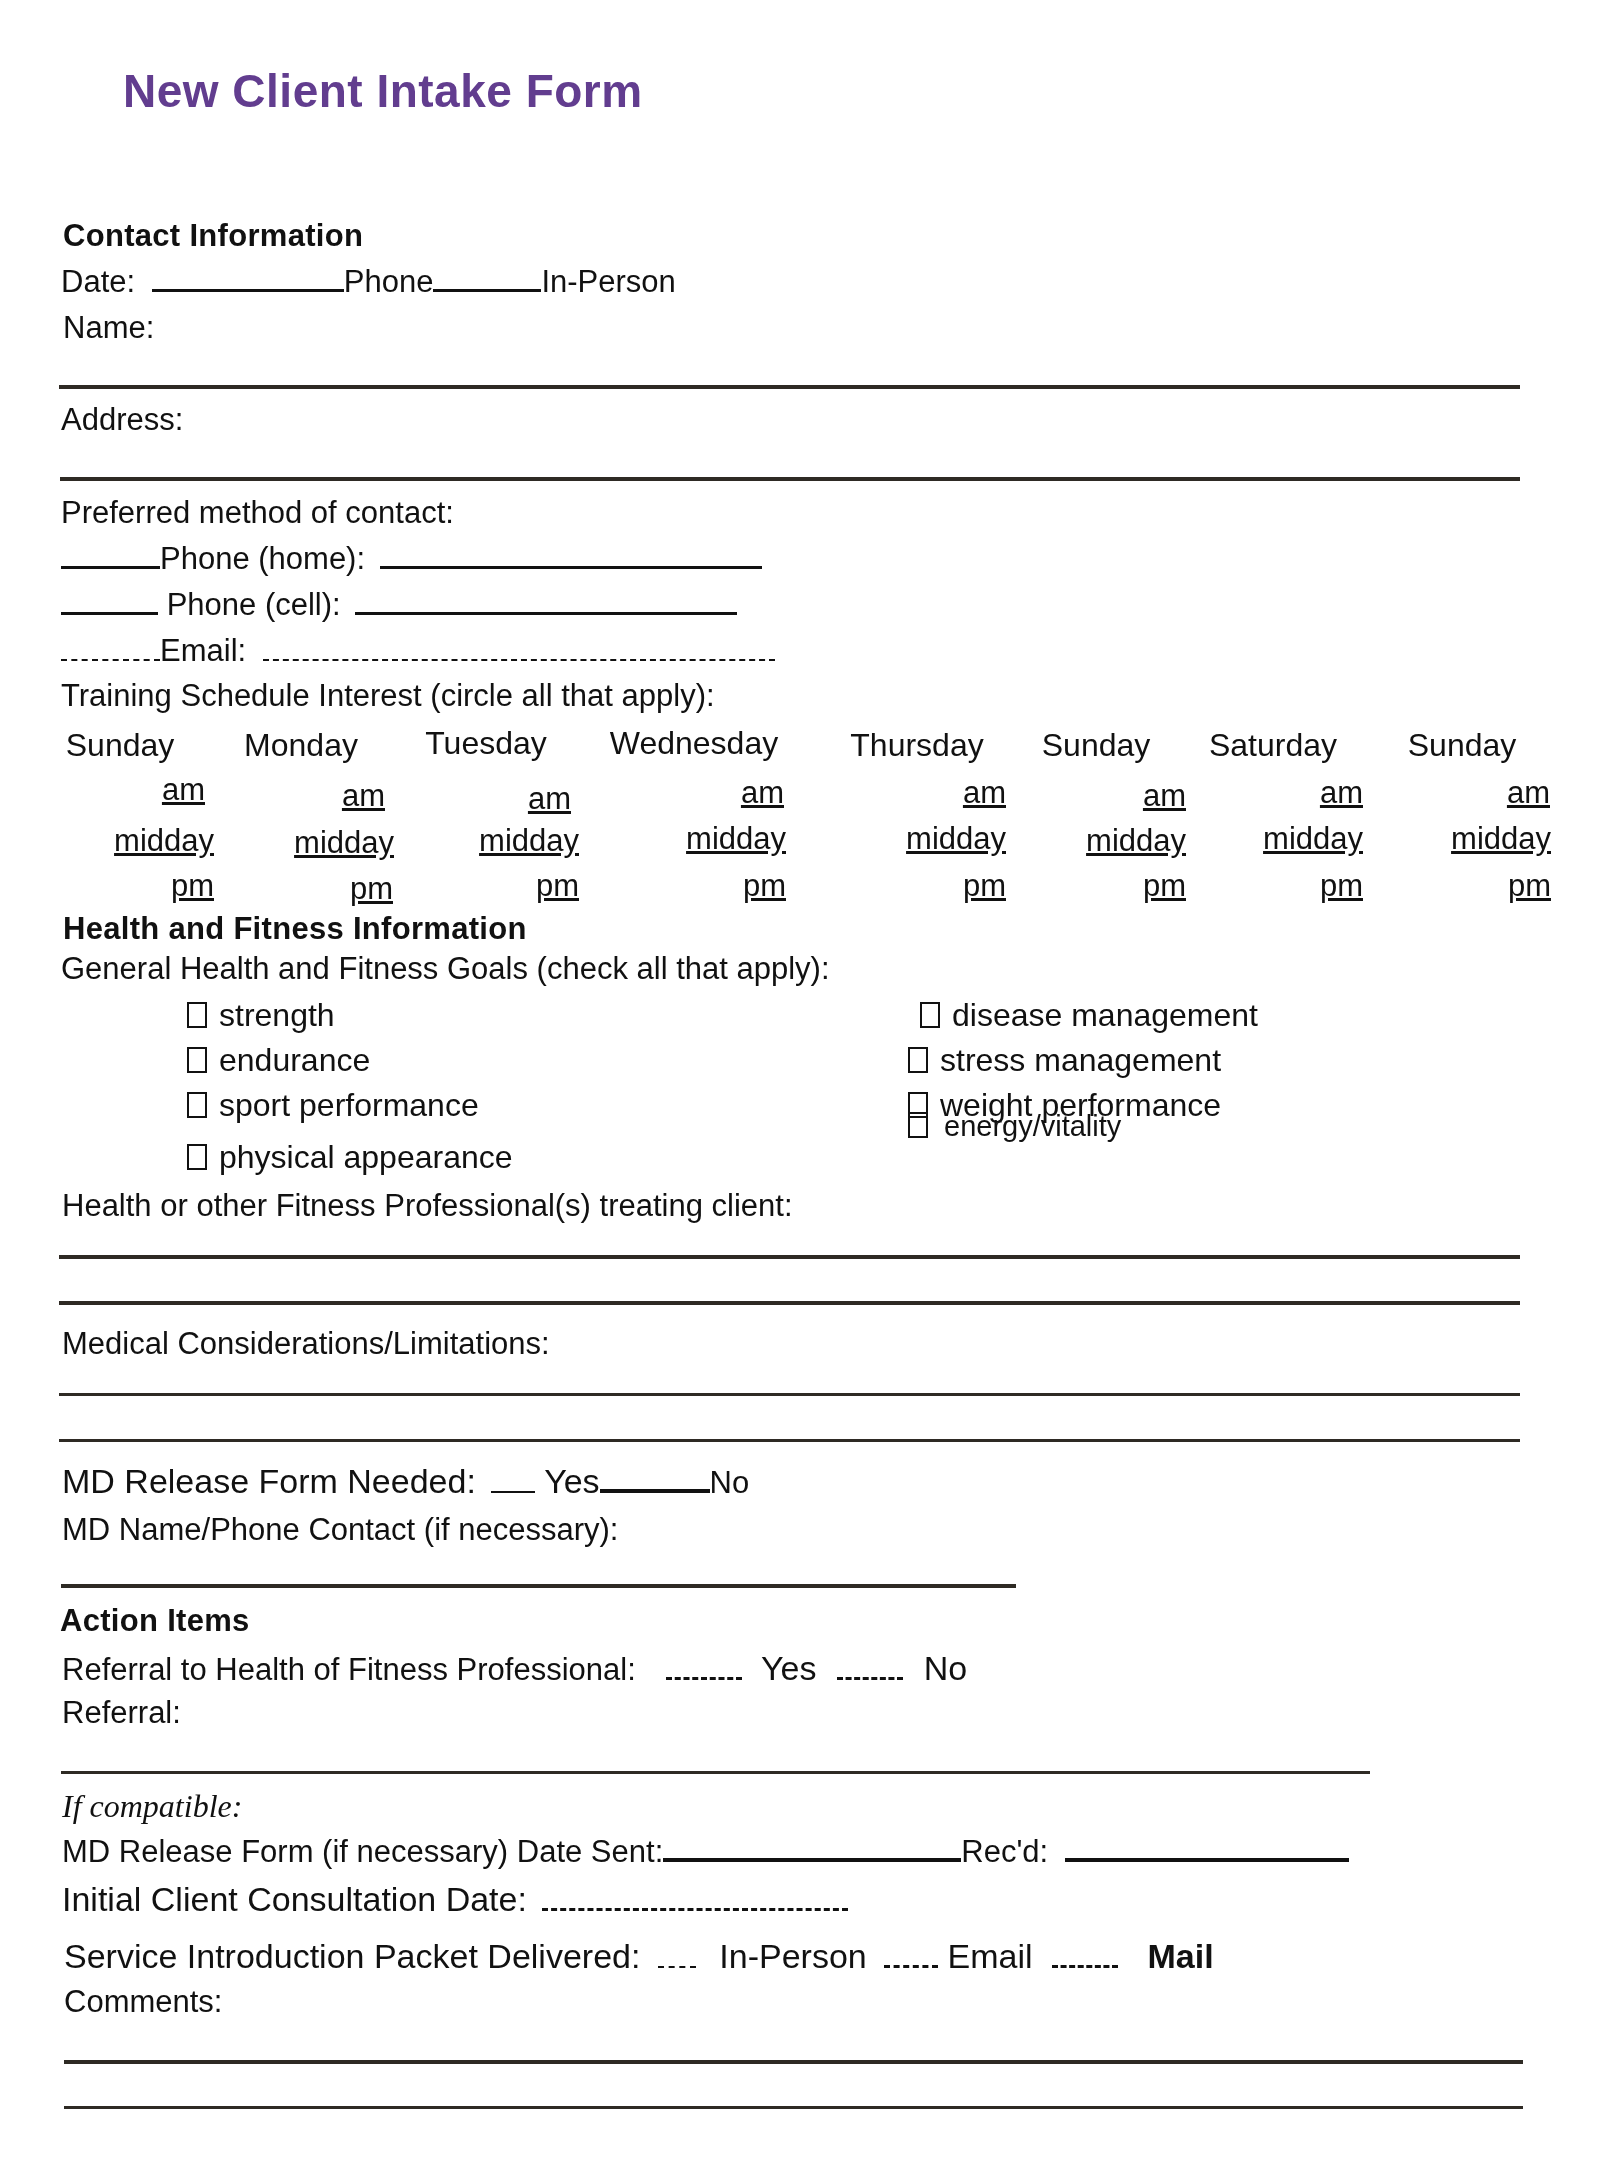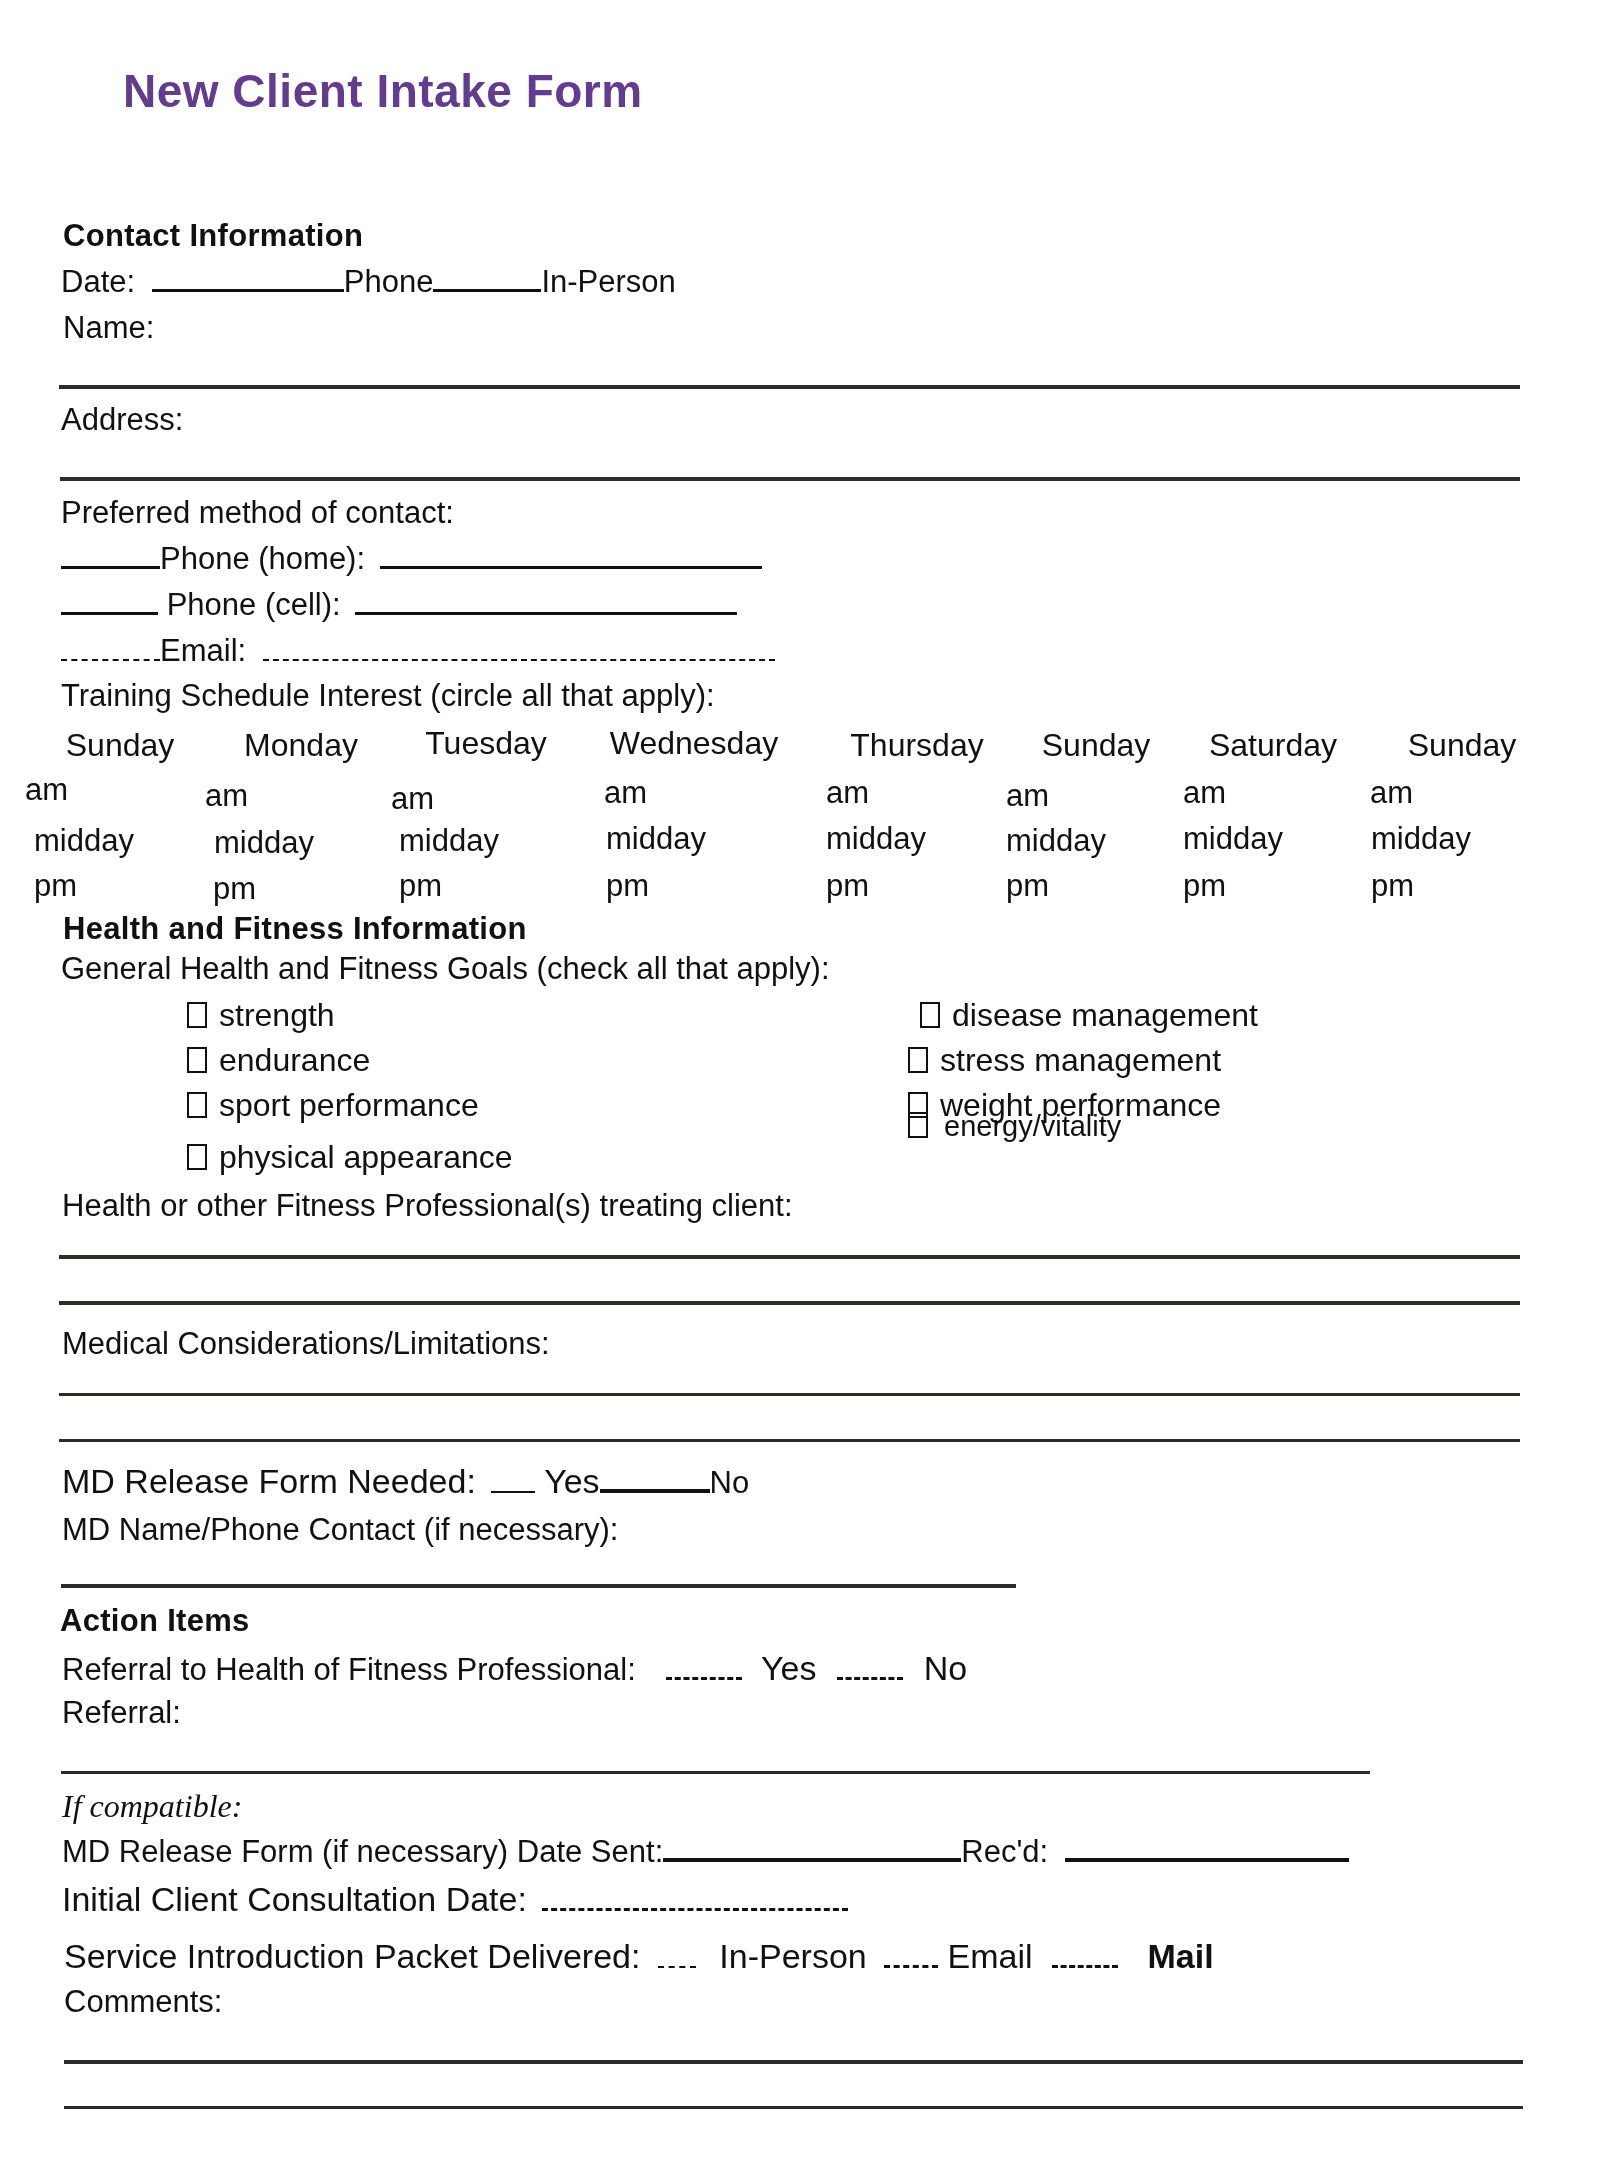--- a/index.html
+++ b/index.html
@@ -8,21 +8,21 @@
   .abs { position:absolute; white-space:nowrap; line-height:1; }
   .title { left:123px; top:68px; font-size:46px; font-weight:bold; color:#623d8f; letter-spacing:0.5px; }
   .h { font-size:31px; font-weight:bold; letter-spacing:0.3px; }
   .t { font-size:31px; }
   .t2 { font-size:34px; }
   .rule { position:absolute; height:4px; background:#2e2a24; }
   .rule.thin { height:3px; }
   .blank { display:inline-block; border-bottom:3px solid #111; height:1px; vertical-align:baseline; }
   .dashblank { display:inline-block; border-bottom:3px dashed #111; height:1px; vertical-align:baseline; }
   .day { position:absolute; font-size:32px; text-align:center; width:180px; }
-  .slot { position:absolute; font-size:31px; text-align:left; width:180px; }
+  .slot { position:absolute; font-size:31px; text-align:right; width:180px;text-decoration:underline; }
   .cb { display:inline-block; width:16px; height:22px; border:2px solid #111; margin-right:12px; vertical-align:-2px; }
   .goal { position:absolute; font-size:32px; white-space:nowrap; }
   .italic { font-style:italic; }
 </style>
 </head>
 <body>
 
 <div class="abs title">New Client Intake Form</div>
 
 <div class="abs h" style="left:63px;top:220px;">Contact Information</div>

